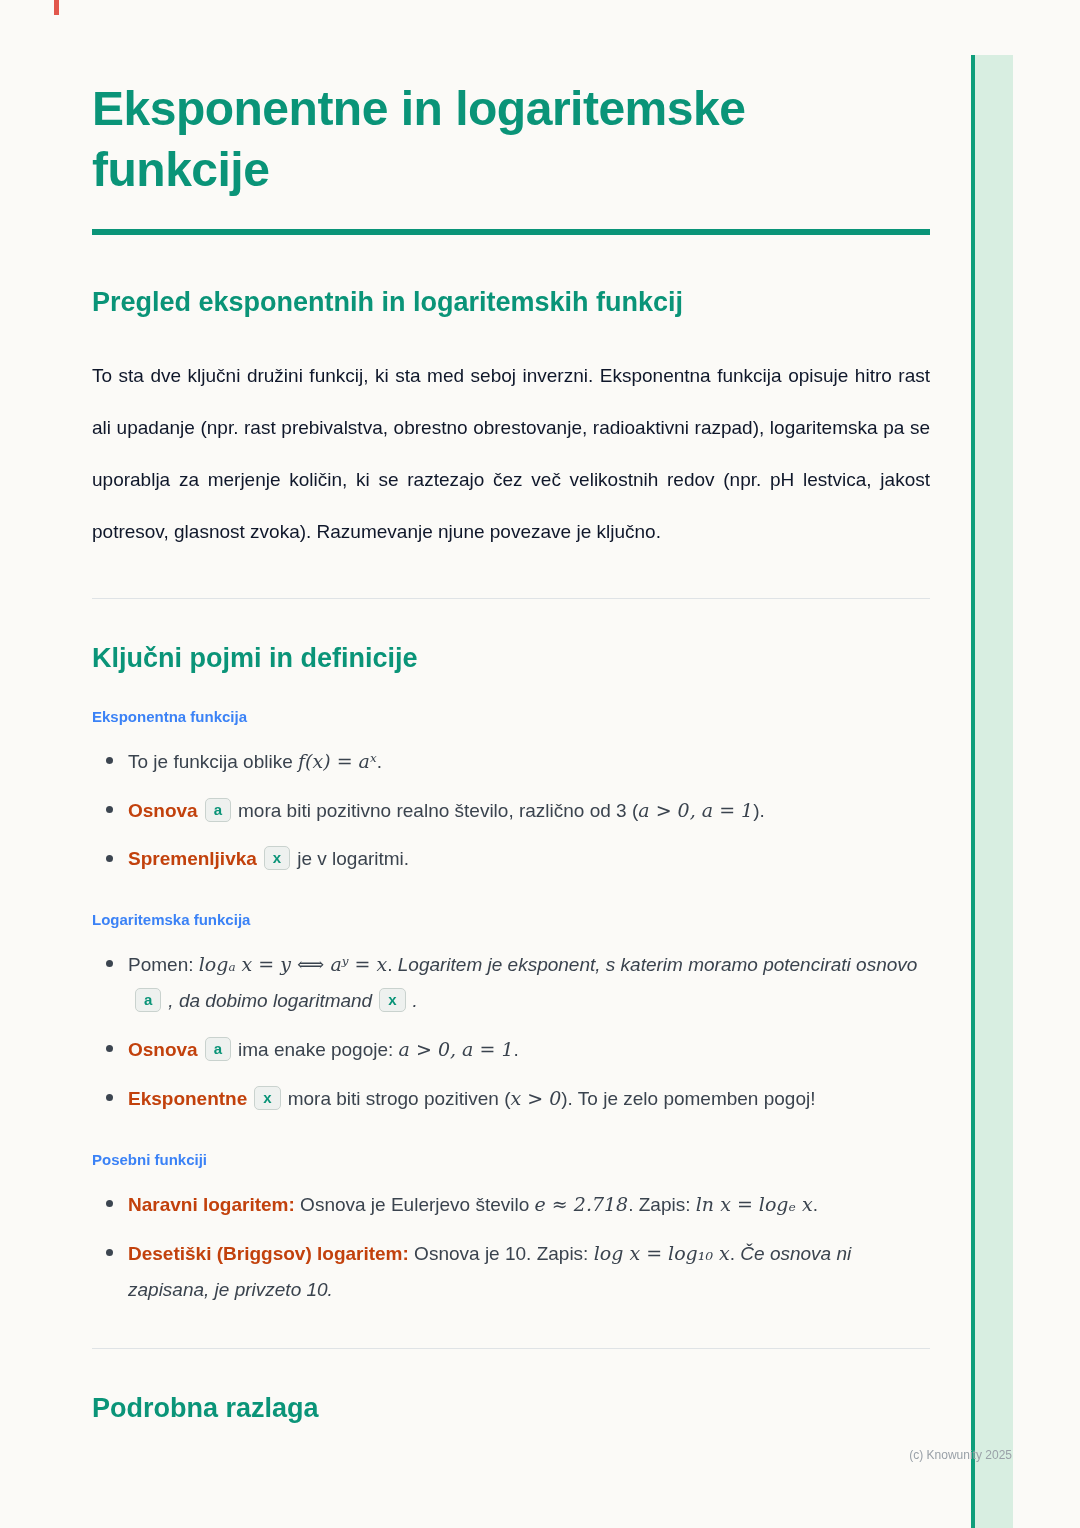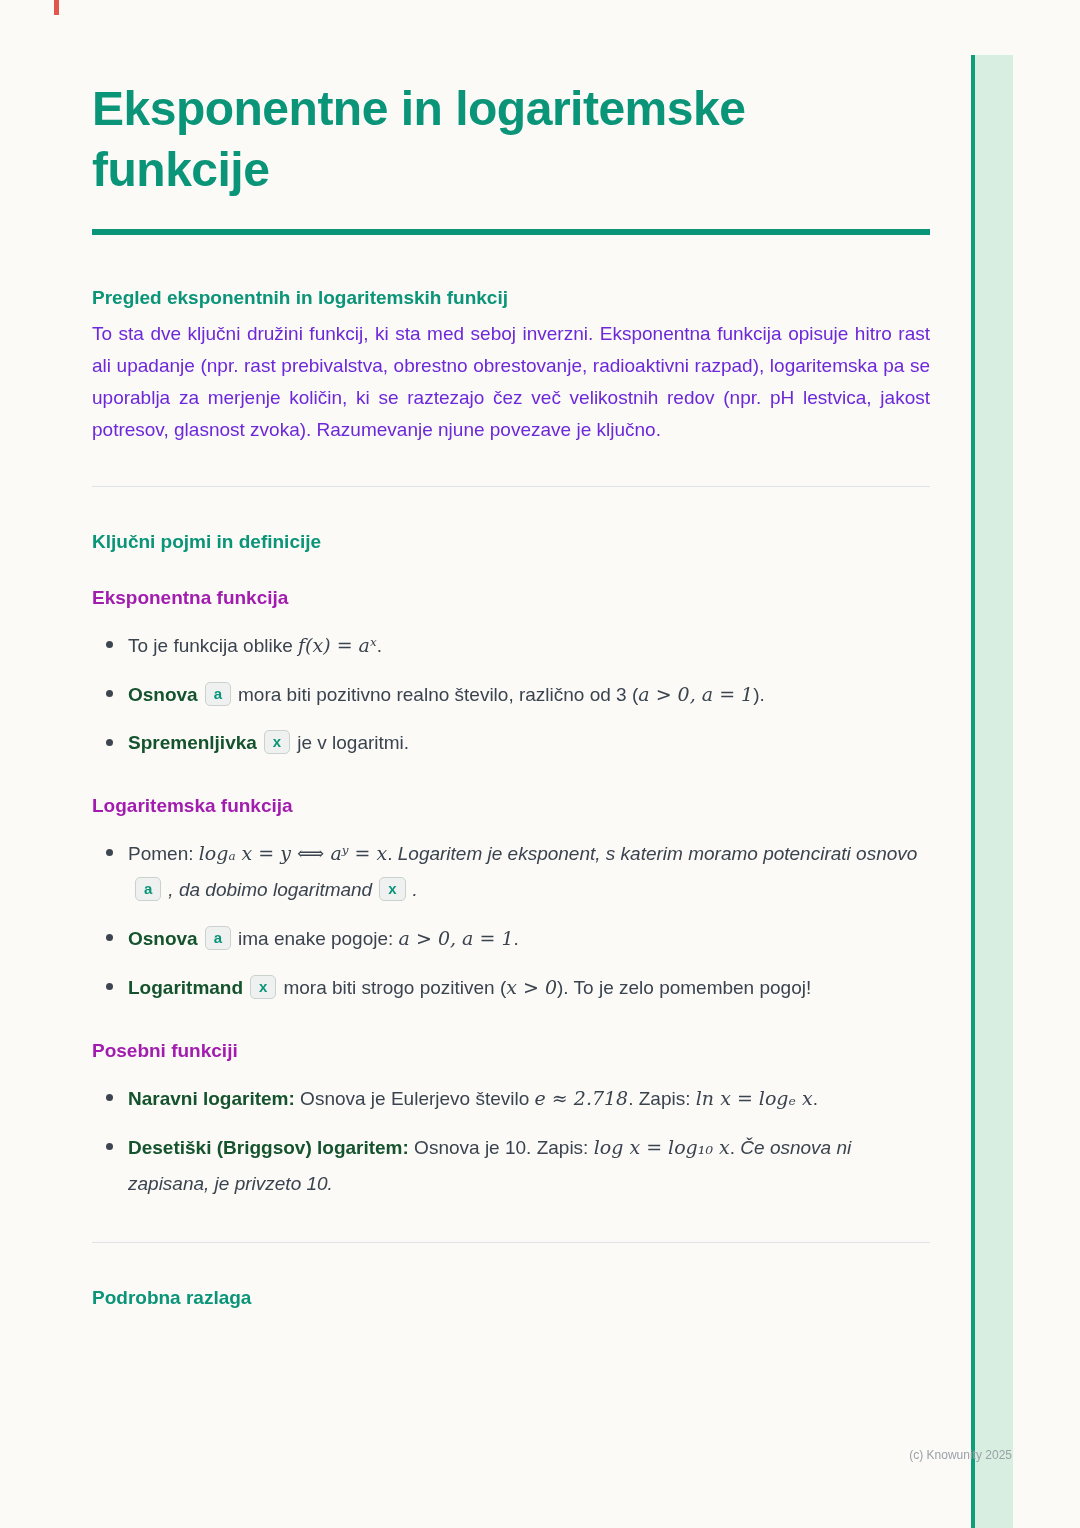--- a/index.html
+++ b/index.html
@@ -25,41 +25,41 @@
   }
   .content {
     position:absolute; left:92px; top:78px; width:838px;
   }
   h1 {
     margin:0; font-size:48px; line-height:1.28; font-weight:700;
     color:#0a9478; letter-spacing:-0.5px;
   }
   .title-rule { height:6px; background:#0a9478; margin-top:28px; }
   h2 {
-    margin:44px 0 0; font-size:19px; font-weight:700; color:#0a9478;
+    margin:44px 0 0; font-size:27px; font-weight:700; color:#0a9478;
   }
   h2.first { margin-top:52px; }
   p.lead {
-    margin:9px 0 0; font-size:19px; line-height:32px;
-    text-align:justify; color:#6d28d9;
+    margin:32px 0 0; font-size:19px; line-height:52px;
+    text-align:justify; color:#0f172a;
   }
   .divider { border-top:1px solid #dfe3e6; margin-top:40px; }
   h3 {
-    margin:34px 0 0; font-size:19px; font-weight:700; color:#a21caf;
+    margin:34px 0 0; font-size:15px; font-weight:700; color:#3b82f6;
   }
   ul { list-style:none; margin:18px 0 0; padding:0 0 0 14px; }
   li {
     position:relative; padding-left:22px; margin-bottom:12px;
     font-size:19px; line-height:36px; color:#3a434e;
   }
   li::before {
     content:""; position:absolute; left:0; top:14px;
     width:7px; height:7px; border-radius:50%; background:#3c4550;
   }
-  .seg-bold { font-weight:700; color:#14532d; }
+  .seg-bold { font-weight:700; color:#c2410c; }
   .seg-italic { font-style:italic; }
   .seg-math {
     font-family:"DejaVu Serif", serif; font-style:italic;
     white-space:nowrap;
   }
   .seg-chip {
     display:inline-block; margin:0 7px; padding:2px 8px;
     background:#eef1ef; border:1px solid #c9d2ce; border-radius:5px;
     color:#0a9478; font-weight:700; font-size:15px; line-height:1.2;
     font-family:"Liberation Sans", sans-serif; vertical-align:2px;
@@ -94,21 +94,21 @@
     <ul>
       <li><span class="li-body"><span class="seg seg-text">To je funkcija oblike </span><span class="seg seg-math">f(x) = aˣ</span><span class="seg seg-text">.</span></span></li>
       <li><span class="li-body"><span class="seg seg-bold">Osnova</span><span class="seg seg-chip">a</span><span class="seg seg-text">mora biti pozitivno realno število, različno od 3 (</span><span class="seg seg-math">a &gt; 0, a = 1</span><span class="seg seg-text">).</span></span></li>
       <li><span class="li-body"><span class="seg seg-bold">Spremenljivka</span><span class="seg seg-chip">x</span><span class="seg seg-text">je v logaritmi.</span></span></li>
     </ul>
 
     <h3>Logaritemska funkcija</h3>
     <ul>
       <li><span class="li-body"><span class="seg seg-text">Pomen: </span><span class="seg seg-math">logₐ x = y  ⟺  aʸ = x</span><span class="seg seg-text">. </span><span class="seg seg-italic">Logaritem je eksponent, s katerim moramo potencirati osnovo</span><span class="seg seg-chip">a</span><span class="seg seg-italic">, da dobimo logaritmand</span><span class="seg seg-chip">x</span><span class="seg seg-italic">.</span></span></li>
       <li><span class="li-body"><span class="seg seg-bold">Osnova</span><span class="seg seg-chip">a</span><span class="seg seg-text">ima enake pogoje: </span><span class="seg seg-math">a &gt; 0, a = 1</span><span class="seg seg-text">.</span></span></li>
-      <li><span class="li-body"><span class="seg seg-bold">Logaritmand</span><span class="seg seg-chip">x</span><span class="seg seg-text">mora biti strogo pozitiven (</span><span class="seg seg-math">x &gt; 0</span><span class="seg seg-text">). To je zelo pomemben pogoj!</span></span></li>
+      <li><span class="li-body"><span class="seg seg-bold">Eksponentne</span><span class="seg seg-chip">x</span><span class="seg seg-text">mora biti strogo pozitiven (</span><span class="seg seg-math">x &gt; 0</span><span class="seg seg-text">). To je zelo pomemben pogoj!</span></span></li>
     </ul>
 
     <h3>Posebni funkciji</h3>
     <ul>
       <li><span class="li-body"><span class="seg seg-bold">Naravni logaritem:</span><span class="seg seg-text"> Osnova je Eulerjevo število </span><span class="seg seg-math">e ≈ 2.718</span><span class="seg seg-text">. Zapis: </span><span class="seg seg-math">ln x = logₑ x</span><span class="seg seg-text">.</span></span></li>
       <li><span class="li-body"><span class="seg seg-bold">Desetiški (Briggsov) logaritem:</span><span class="seg seg-text"> Osnova je 10. Zapis: </span><span class="seg seg-math">log x = log₁₀ x</span><span class="seg seg-text">. </span><span class="seg seg-italic">Če osnova ni zapisana, je privzeto 10.</span></span></li>
     </ul>
 
     <div class="divider"></div>
 

